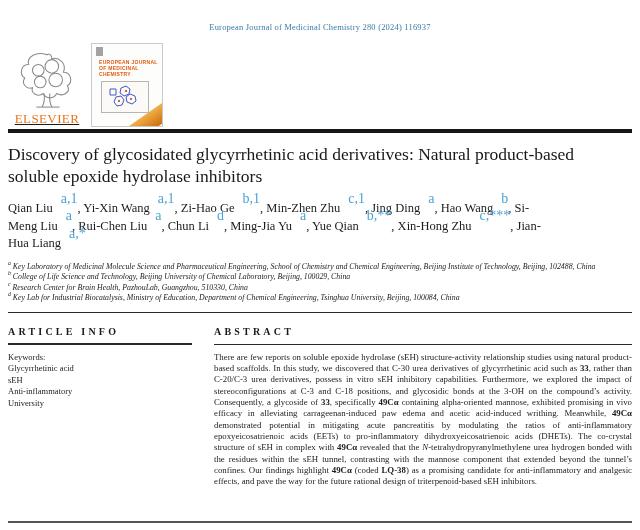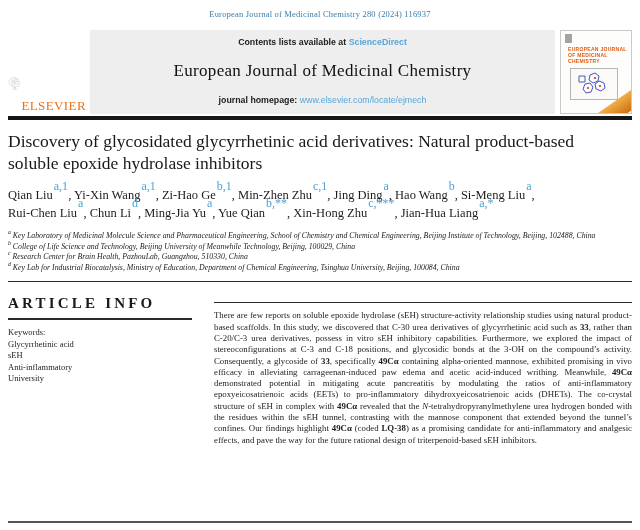--- a/index.html
+++ b/index.html
@@ -5,27 +5,27 @@
   html,body { margin:0; padding:0; }
   body {
     width:640px; height:530px; background:#ffffff; overflow:hidden;
     font-family:"Liberation Serif", serif; color:#1c1c1c;
     -webkit-font-smoothing:antialiased;
   }
   .page { position:relative; width:624px; height:530px; margin:0 8px; }
 
   
   .citation {
-    padding-top:9px; text-align:center;
+    padding-top:22px; text-align:center;
     font-size:8.5px; color:#3a7ca8; letter-spacing:0.2px;
   }
 
   
   .masthead { display:flex; margin-top:11px; height:84px; }
-  .logo-col { width:78px; display:flex; flex-direction:row; align-items:flex-end; justify-content:flex-end; }
+  .logo-col { width:78px; display:flex; flex-direction:column; align-items:center; justify-content:flex-end;text-decoration:underline; }
   .elsevier-word {
     font-family:"Liberation Serif", serif; font-size:13px; letter-spacing:0.4px;
     color:#ea7317; margin-top:1px;
   }
   .mast-box {
     flex:1; margin-left:4px; background:#eeeeef;
     display:flex; flex-direction:column; align-items:center; justify-content:space-between;
     padding:7px 0 9px 0;
   }
   .contents-line, .homepage-line {
@@ -57,32 +57,32 @@
   .black-bar { height:4px; background:#161616; margin-top:2px; }
 
   
   .type-label { margin-top:12px; font-size:10px; }
   .title {
     margin:10px 0 0 0; max-width:575px;
     font-size:17.5px; font-weight:normal; line-height:22px; color:#181818;
   }
   .authors { margin-top:13px; max-width:548px; font-size:12.5px; line-height:17.5px; }
   .authors .sup {
-    color:#4da2d3; font-size:12px; line-height:0; position:relative; top:-4px; margin-left:1px;
+    color:#4da2d3; font-size:14px; line-height:0; position:relative; top:-4px; margin-left:8px;
   }
   .affiliations { margin-top:9px; font-style:italic; font-size:7.8px; line-height:10.6px; color:#222; }
   .affiliations sup { font-size:5.8px; line-height:0; }
 
   .rule-full { border-top:1px solid #2a2a2a; margin-top:8px; }
 
   
   .columns { display:flex; margin-top:13px; }
   .col-left { width:184px; flex:none; }
   .col-right { flex:1; margin-left:22px; }
-  .col-heading { font-weight:bold; font-size:15px; letter-spacing:3.2px; color:#1a1a1a; }
+  .col-heading { font-weight:bold; font-size:10px; letter-spacing:3.2px; color:#1a1a1a; }
   .heading-rule-left { border-top:2px solid #2a2a2a; margin-top:6px; margin-bottom:7px; width:184px; }
   .heading-rule-right { border-top:1px solid #2a2a2a; margin-top:7px; margin-bottom:7px; }
   .kw-label { font-size:8.5px; line-height:11.4px; }
   .kw-list .kw { font-size:8.5px; line-height:11.4px; }
   .abstract-text { margin:0; font-size:8.8px; line-height:11.3px; text-align:justify; }
   .seg-b { font-weight:bold; }
   .seg-i { font-style:italic; }
 
   .rule-bottom { position:absolute; left:0; right:0; top:521px; border-top:2px solid #555; }
 </style>
@@ -104,29 +104,20 @@
           <circle cx="40" cy="32" r="7"></circle>
           <circle cx="24" cy="34" r="6"></circle>
           <path d="M28 46 C29 52 28 56 26 60"></path>
           <path d="M34 46 C33 52 34 56 36 60"></path>
           <path d="M20 60 L44 60"></path>
         </g>
       </svg>
       <div class="elsevier-word">ELSEVIER</div>
     </div>
 
-    <div class="mast-box">
-      <div class="contents-line">
-        <span>Contents lists available at </span><a href="#" class="link">ScienceDirect</a>
-      </div>
-      <div class="mast-title">European Journal of Medicinal Chemistry</div>
-      <div class="homepage-line">
-        <span>journal homepage: </span><a href="#" class="link">www.elsevier.com/locate/ejmech</a>
-      </div>
-    </div>
 
     <div class="cover">
       <div class="cover-logo"></div>
       <div class="cover-title">EUROPEAN JOURNAL OF MEDICINAL CHEMISTRY</div>
       <div class="cover-art">
         <svg width="46" height="30" viewBox="0 0 46 30">
           <g stroke="#4656c8" fill="none" stroke-width="1">
             <path d="M24 4 l4 3 -1 5 -5 2 -4 -3 1 -5 z"></path>
             <path d="M28 12 l5 2 1 5 -4 3 -5 -2 -1 -5 z"></path>
             <path d="M19 14 l-5 1 -2 5 3 4 5 -1 2 -5 z"></path>
@@ -175,21 +166,21 @@
     
       <span class="author"><span>Xin-Hong Zhu</span><sup class="sup">c,***</sup><span>, </span></span>
     
       <span class="author"><span>Jian-Hua Liang</span><sup class="sup">a,*</sup><span></span></span>
     </div>
 
   <div class="affiliations">
 
       <div class="affiliation"><sup>a</sup><span> Key Laboratory of Medicinal Molecule Science and Pharmaceutical Engineering, School of Chemistry and Chemical Engineering, Beijing Institute of Technology, Beijing, 102488, China</span></div>
 
-      <div class="affiliation"><sup>b</sup><span> College of Life Science and Technology, Beijing University of Meanwhile Technology, Beijing, 100029, China</span></div>
+      <div class="affiliation"><sup>b</sup><span> College of Life Science and Technology, Beijing University of Chemical Laboratory, Beijing, 100029, China</span></div>
 
       <div class="affiliation"><sup>c</sup><span> Research Center for Brain Health, PazhouLab, Guangzhou, 510330, China</span></div>
 
       <div class="affiliation"><sup>d</sup><span> Key Lab for Industrial Biocatalysis, Ministry of Education, Department of Chemical Engineering, Tsinghua University, Beijing, 100084, China</span></div>
     </div>
 
   <div class="rule-full"></div>
 
   <div class="columns">
 
@@ -204,20 +195,21 @@
 
           <div class="kw"><span>sEH</span></div>
 
           <div class="kw"><span>Anti-inflammatory</span></div>
 
           <div class="kw"><span>University</span></div>
         </div>
     </div>
 
     <div class="col-right">
+      <div class="col-heading">ABSTRACT</div>
       <div class="heading-rule-right"></div>
       <p class="abstract-text"><span>There are few reports on soluble epoxide hydrolase (sEH) structure-activity relationship studies using natural product-based scaffolds. In this study, we discovered that C-30 urea derivatives of glycyrrhetinic acid such as </span><span class="seg-b">33</span><span>, rather than C-20/C-3 urea derivatives, possess in vitro sEH inhibitory capabilities. Furthermore, we explored the impact of stereoconfigurations at C-3 and C-18 positions, and glycosidic bonds at the 3-OH on the compound’s activity. Consequently, a glycoside of </span><span class="seg-b">33</span><span>, specifically </span><span class="seg-b">49Cα</span><span> containing alpha-oriented mannose, exhibited promising in vivo efficacy in alleviating carrageenan-induced paw edema and acetic acid-induced writhing. Meanwhile, </span><span class="seg-b">49Cα</span><span> demonstrated potential in mitigating acute pancreatitis by modulating the ratios of anti-inflammatory epoxyeicosatrienoic acids (EETs) to pro-inflammatory dihydroxyeicosatrienoic acids (DHETs). The co-crystal structure of sEH in complex with </span><span class="seg-b">49Cα</span><span> revealed that the </span><span class="seg-i">N</span><span>-tetrahydropyranylmethylene urea hydrogen bonded with the residues within the sEH tunnel, contrasting with the mannose component that extended beyond the tunnel’s confines. Our findings highlight </span><span class="seg-b">49Cα</span><span> (coded </span><span class="seg-b">LQ-38</span><span>) as a promising candidate for anti-inflammatory and analgesic effects, and pave the way for the future rational design of triterpenoid-based sEH inhibitors.</span></p>
     </div>
 
   </div>
 
   <div class="rule-bottom"></div>
 
 </div>
 

